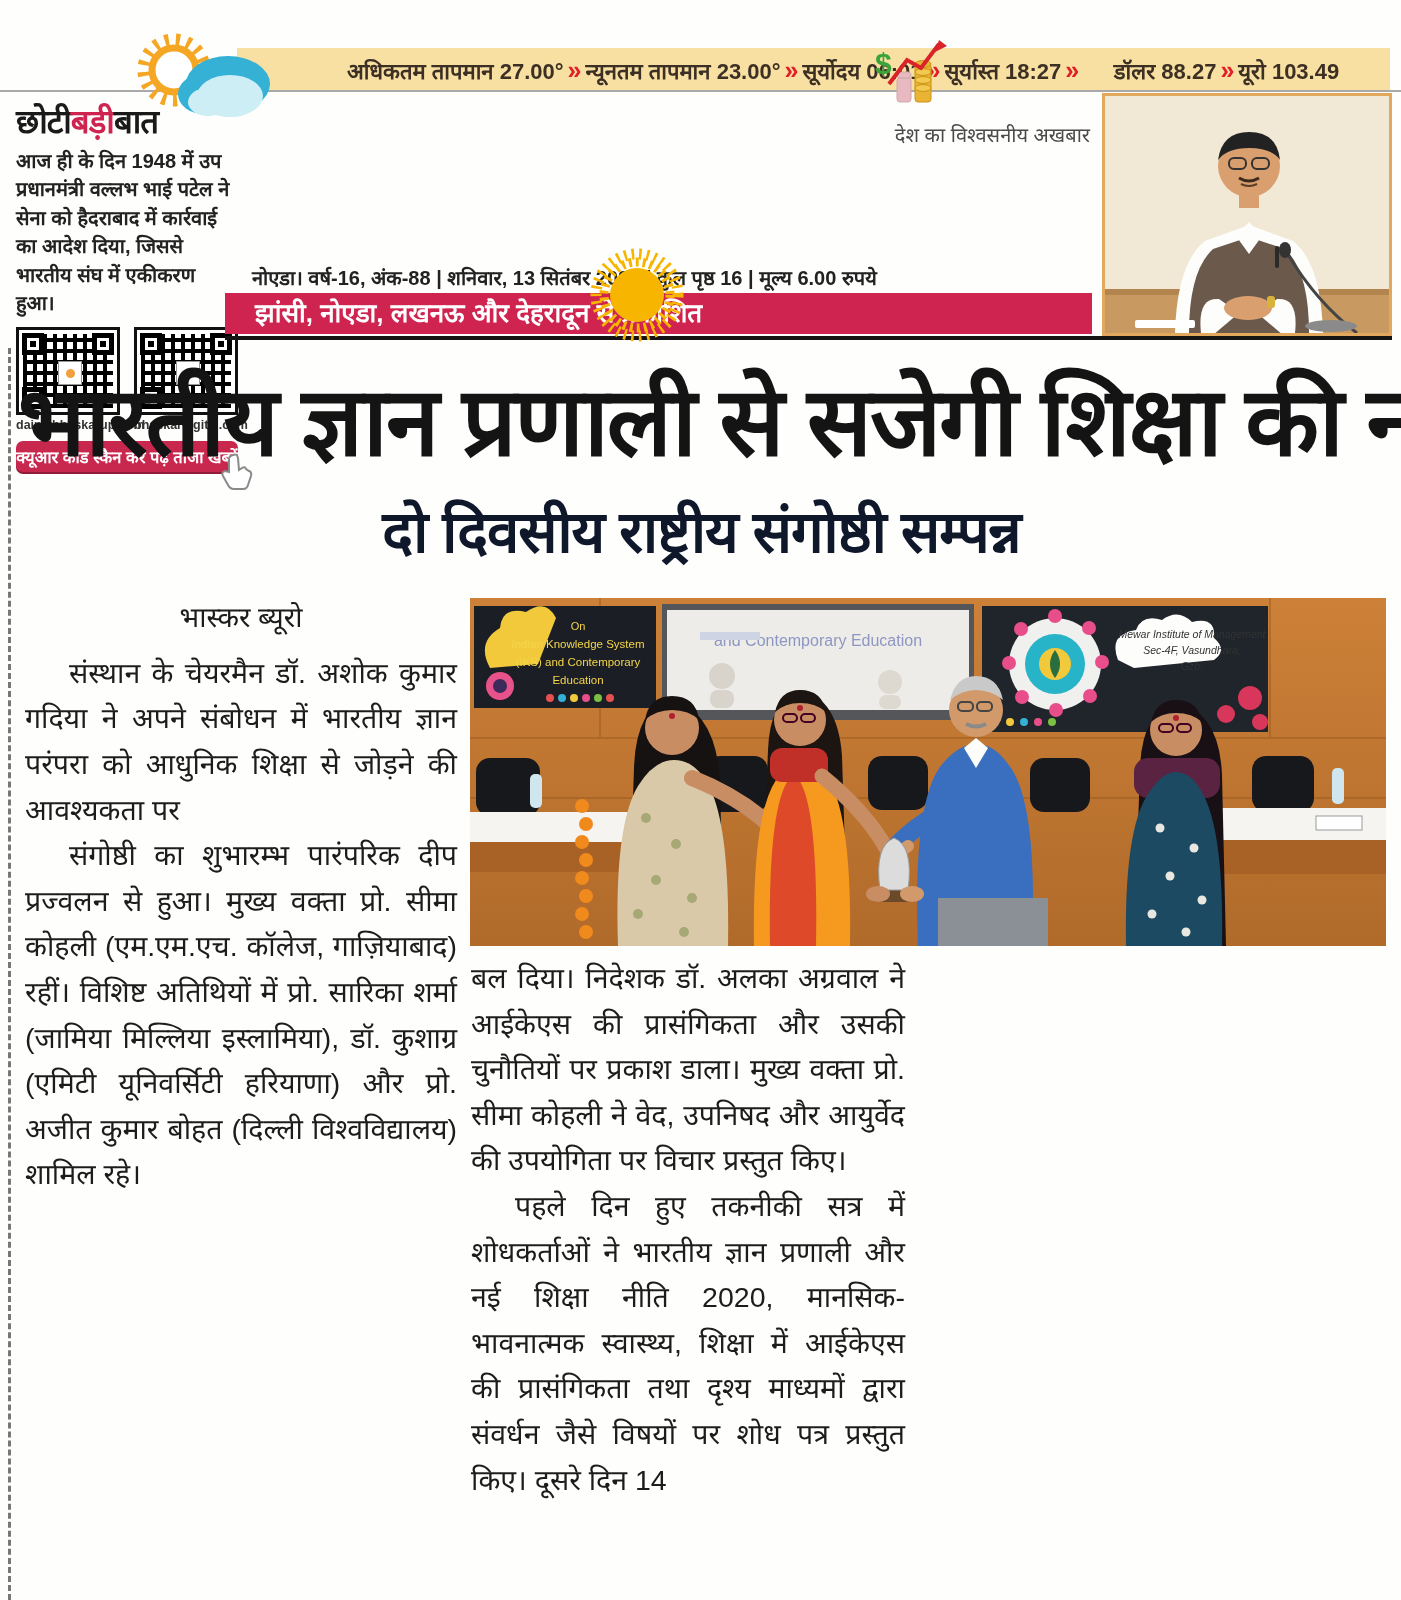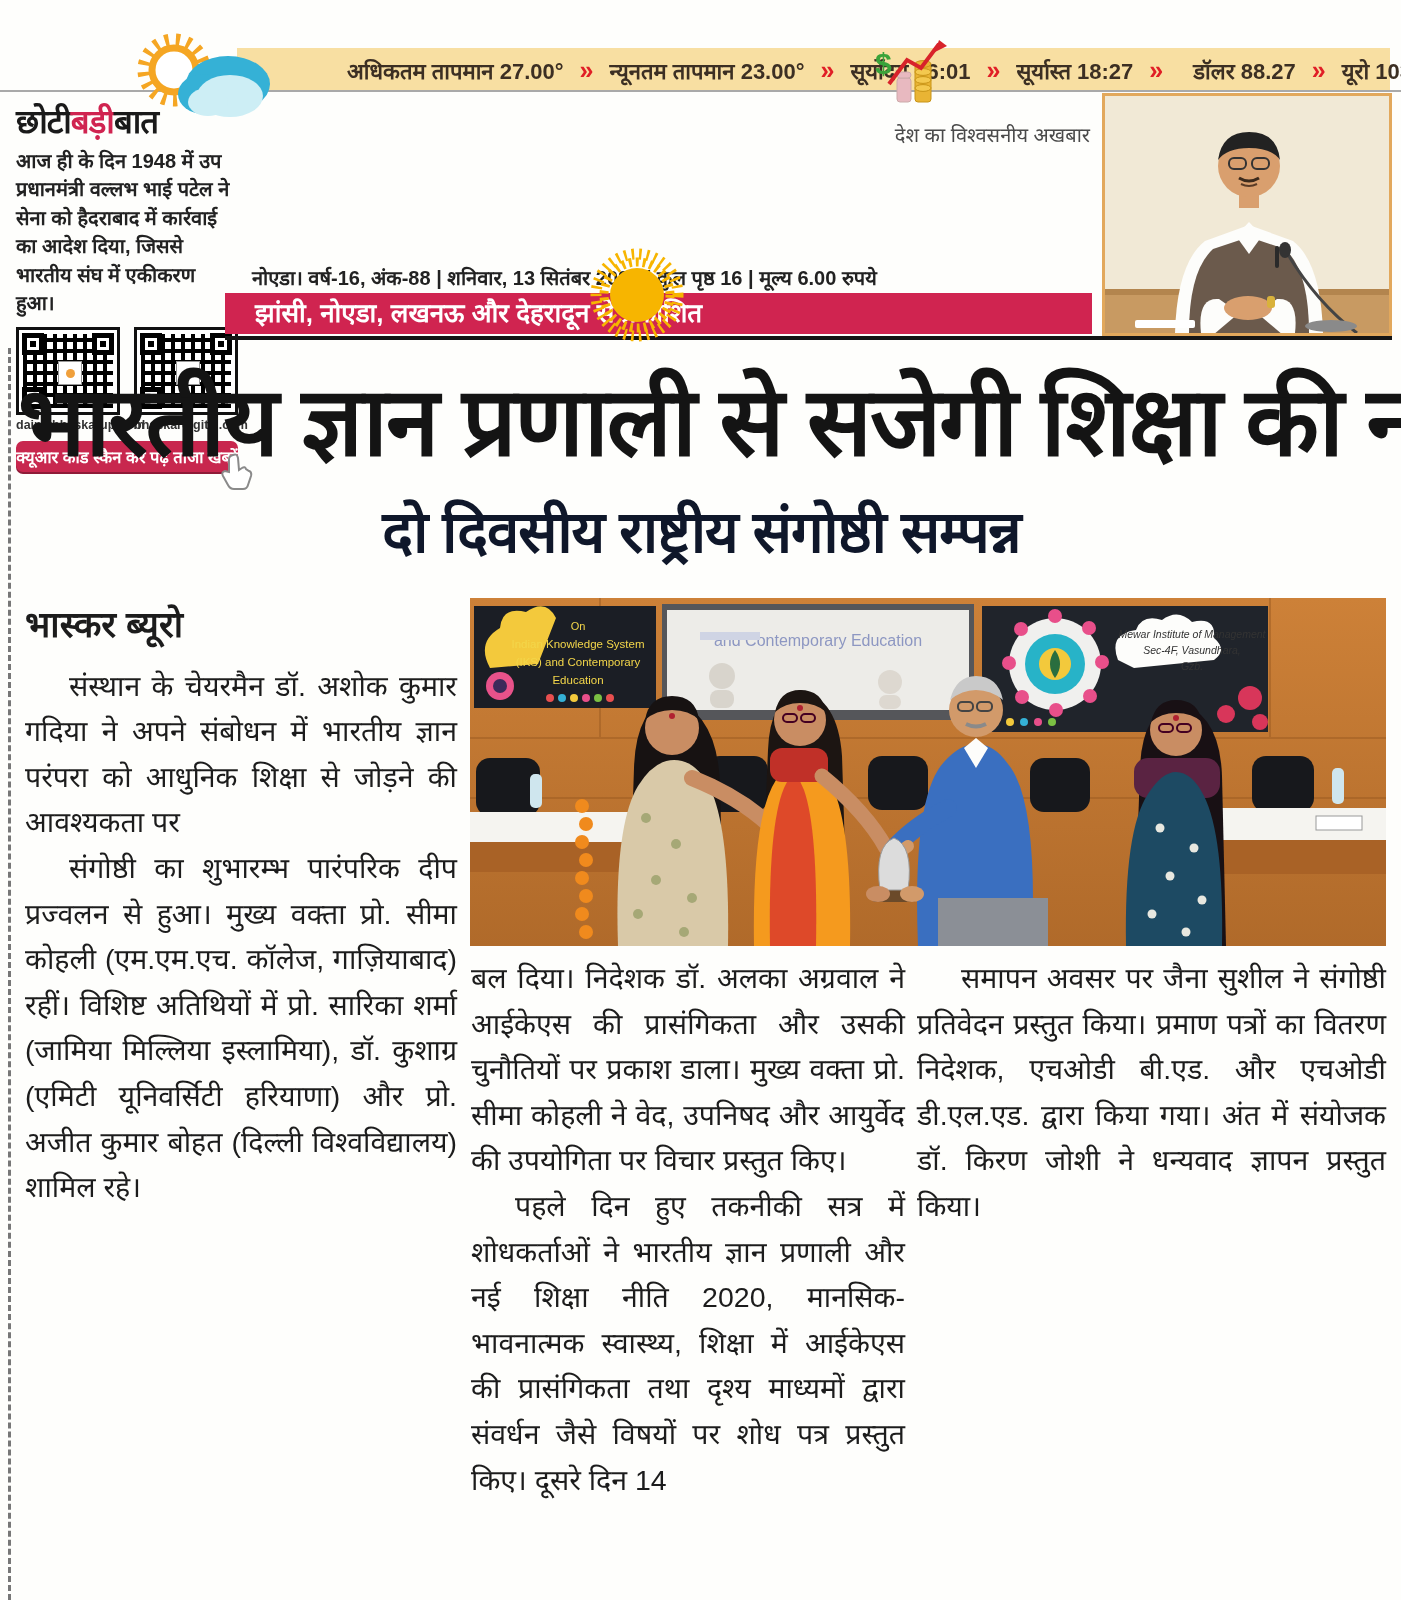--- a/index.html
+++ b/index.html
@@ -1,21 +1,21 @@
 <!DOCTYPE html>
 <html><head>
 <meta charset="utf-8">
 <style>
   html,body{margin:0;padding:0;background:#e8e8e8;}
   .page{position:relative;width:1401px;height:1600px;background:#fefefc;overflow:hidden;
         font-family:"Liberation Sans","DejaVu Sans",sans-serif;color:#1a1a1a;}
 
   
   .topbar{position:absolute;left:237px;top:48px;width:1153px;height:44px;background:#f8dfa2;
-          display:flex;align-items:center;gap:14px;padding-left:110px;box-sizing:border-box;}
+          display:flex;align-items:center;gap:2px;padding-left:110px;box-sizing:border-box;}
   .topbar-item{font-size:22px;font-weight:700;color:#3c2f23;white-space:nowrap;}
   .arrow{color:#e01f26;font-weight:900;font-size:25px;margin:0 2px;}
   .topbar-gap{width:120px;}
   .topbar-endgap{width:205px;}
   .hairline{position:absolute;left:0;top:90px;width:1401px;height:2px;background:#a9a9a9;}
   .suncloud{position:absolute;left:126px;top:32px;z-index:3;}
   .coins{position:absolute;left:873px;top:38px;z-index:3;}
 
   
   .left-rail{position:absolute;left:16px;top:98px;width:222px;}
@@ -63,21 +63,21 @@
 
   .left-dash{position:absolute;left:8px;top:348px;height:1252px;border-left:3px dashed #777;}
 
   
   .col{position:absolute;font-size:28.5px;line-height:1.6;text-align:justify;color:#1c1c1c;}
   .col p{margin:0;}
   .col p.indent{text-indent:44px;}
   .col1{left:25px;top:596px;width:432px;}
   .col2{left:471px;top:956px;width:434px;}
   .col3{left:917px;top:956px;width:469px;}
-  .byline{font-size:36px;font-weight:700;margin-bottom:10px;}
+  .byline{text-align:center;font-size:28px;font-weight:400;margin-bottom:10px;}
   .dateline{font-weight:900;font-size:31px;}
 
   .story-photo{position:absolute;left:470px;top:598px;width:916px;height:348px;overflow:hidden;background:#c0762f;}
 </style>
 </head>
 <body>
 
 <div class="page">
 
   <div class="topbar">
@@ -385,16 +385,15 @@
     <p class="indent">संस्थान के चेयरमैन डॉ. अशोक कुमार गदिया ने अपने संबोधन में भारतीय ज्ञान परंपरा को आधुनिक शिक्षा से जोड़ने की आवश्यकता पर</p>
     <p class="indent">संगोष्ठी का शुभारम्भ पारंपरिक दीप प्रज्वलन से हुआ। मुख्य वक्ता प्रो. सीमा कोहली (एम.एम.एच. कॉलेज, गाज़ियाबाद) रहीं। विशिष्ट अतिथियों में प्रो. सारिका शर्मा (जामिया मिल्लिया इस्लामिया), डॉ. कुशाग्र (एमिटी यूनिवर्सिटी हरियाणा) और प्रो. अजीत कुमार बोहत (दिल्ली विश्वविद्यालय) शामिल रहे।</p>
   </div>
 
   <div class="col col2">
     <p>बल दिया। निदेशक डॉ. अलका अग्रवाल ने आईकेएस की प्रासंगिकता और उसकी चुनौतियों पर प्रकाश डाला। मुख्य वक्ता प्रो. सीमा कोहली ने वेद, उपनिषद और आयुर्वेद की उपयोगिता पर विचार प्रस्तुत किए।</p>
     <p class="indent">पहले दिन हुए तकनीकी सत्र में शोधकर्ताओं ने भारतीय ज्ञान प्रणाली और नई शिक्षा नीति 2020, मानसिक-भावनात्मक स्वास्थ्य, शिक्षा में आईकेएस की प्रासंगिकता तथा दृश्य माध्यमों द्वारा संवर्धन जैसे विषयों पर शोध पत्र प्रस्तुत किए। दूसरे दिन 14</p>
   </div>
 
   <div class="col col3">
-    <p class="indent">समापन अवसर पर जैना सुशील ने संगोष्ठी प्रतिवेदन प्रस्तुत किया। प्रमाण पत्रों का वितरण निदेशक, एचओडी बी.एड. और एचओडी डी.एल.एड. द्वारा किया गया। अंत में संयोजक डॉ. किरण जोशी ने धन्यवाद ज्ञापन प्रस्तुत किया।</p>
   </div>
 
 </div>
 
 </body></html>

